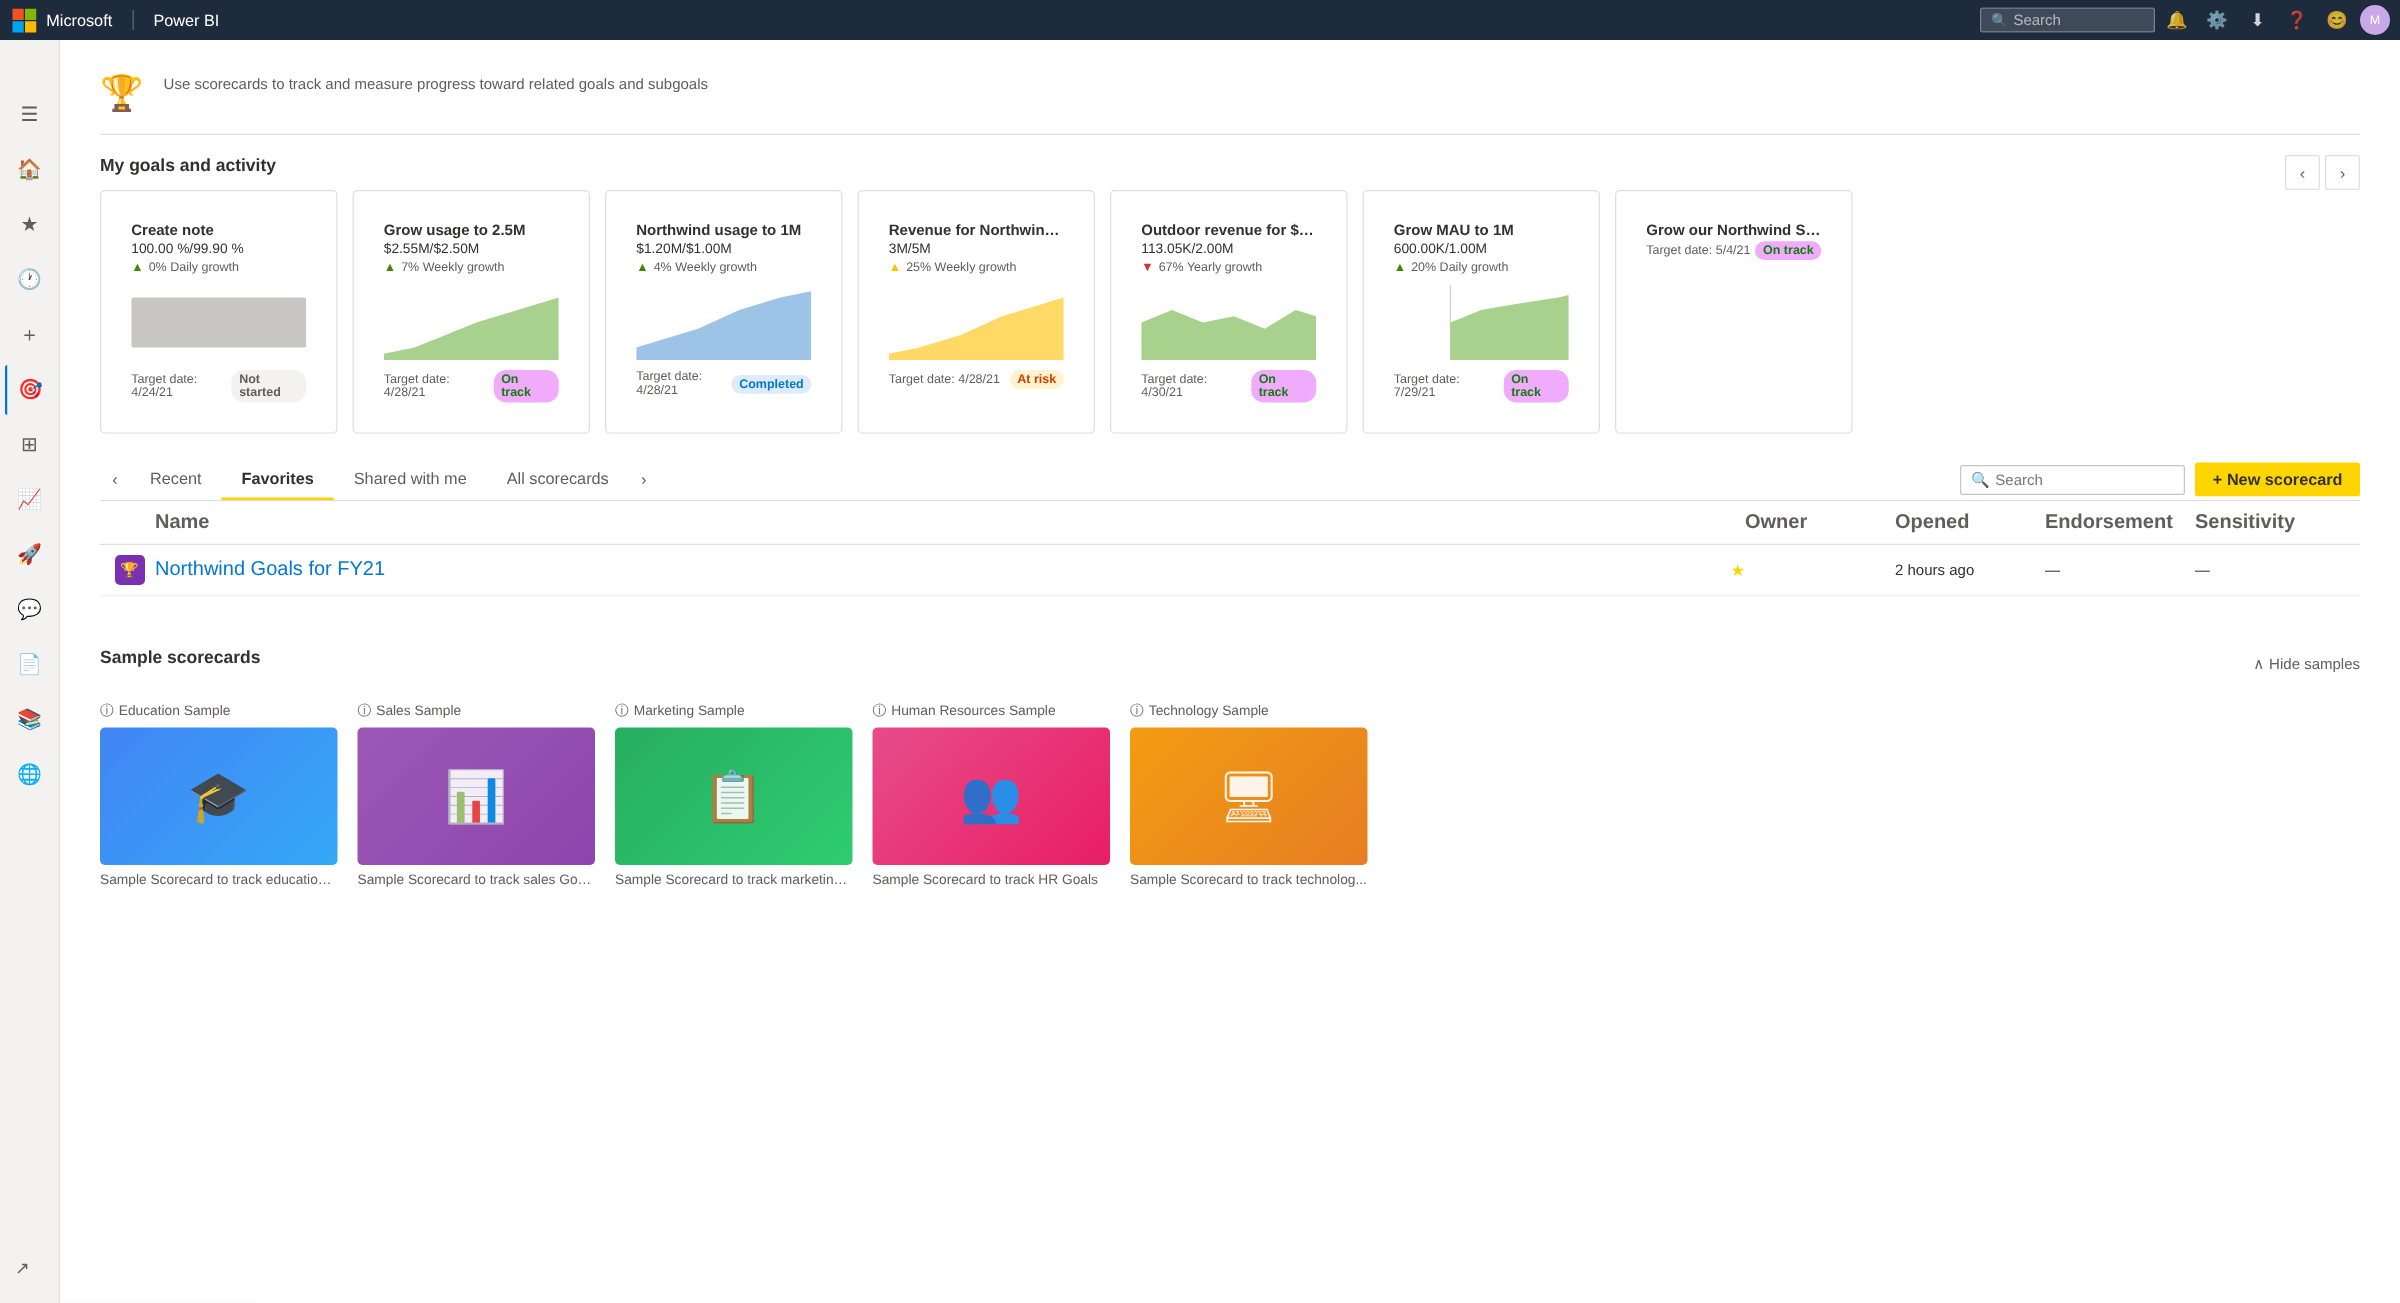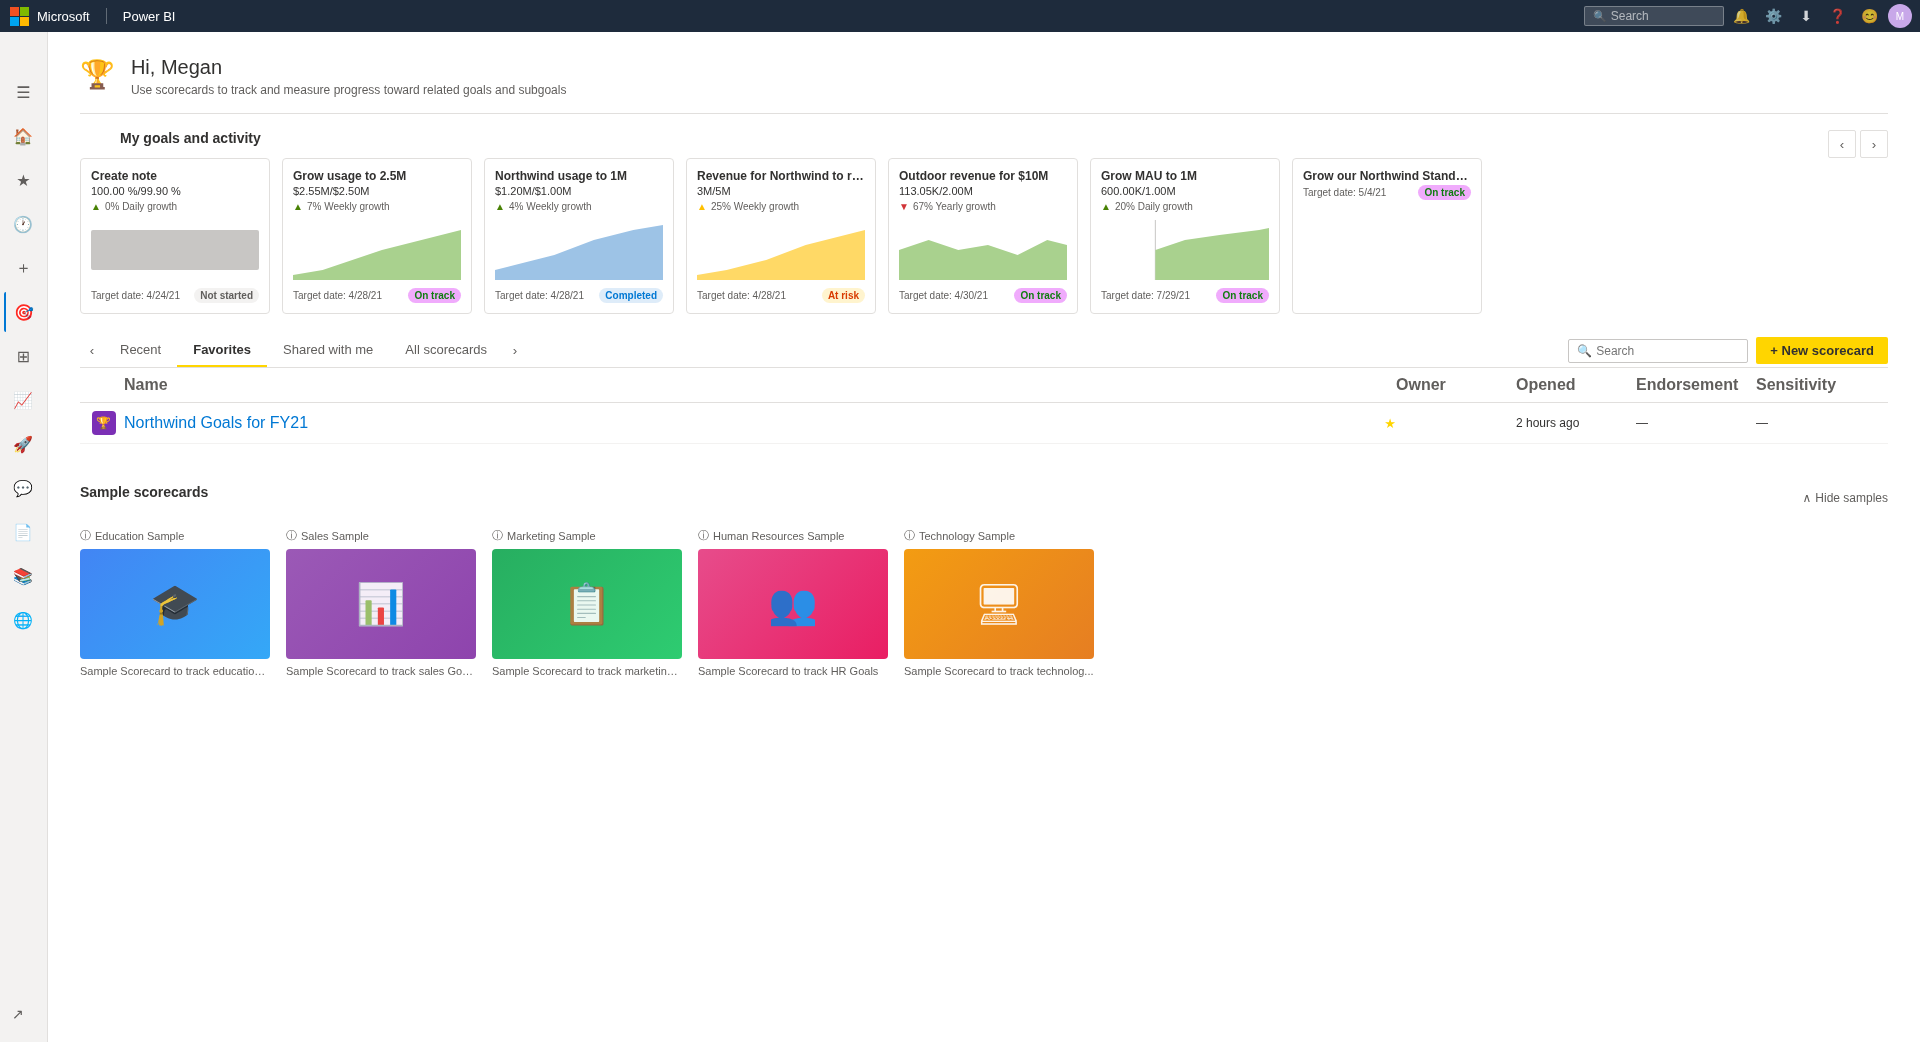--- a/index.html
+++ b/index.html
@@ -44,29 +44,29 @@
     
     .welcome-header { display: flex; align-items: flex-start; gap: 16px; margin-bottom: 8px; }
     .trophy-icon { font-size: 28px; margin-top: 2px; }
     .welcome-text h1 { font-size: 20px; font-weight: 400; color: #323130; }
     .welcome-text p { font-size: 12px; color: #605e5c; margin-top: 4px; }
 
     .divider { height: 1px; background: #e1dfdd; margin: 16px 0; }
 
     
     .section-title { font-size: 14px; font-weight: 600; color: #323130; margin-bottom: 12px; }
-    .goals-header { display: flex; align-items: flex-start; justify-content: space-between; margin-left: 40px; }
+    .goals-header { display: flex; align-items: flex-start; justify-content: space-between; }
     .nav-arrows { display: flex; gap: 4px; }
     .arrow-btn { width: 28px; height: 28px; border: 1px solid #e1dfdd; background: white; cursor: pointer; display: flex; align-items: center; justify-content: center; border-radius: 2px; color: #605e5c; }
 
     
     .goals-grid { display: flex; gap: 12px; overflow: hidden; }
     .goal-card {
       width: 190px; flex-shrink: 0; border: 1px solid #e1dfdd; background: white;
-      border-radius: 4px; padding: 10px; cursor: pointer;
+      border-radius: 4px; padding: 24px; cursor: pointer;
     }
     .goal-title { font-size: 12px; font-weight: 600; color: #323130; margin-bottom: 2px; white-space: nowrap; overflow: hidden; text-overflow: ellipsis; }
     .goal-value { font-size: 11px; color: #323130; margin-bottom: 4px; }
     .goal-trend { font-size: 10px; color: #605e5c; display: flex; align-items: center; gap: 4px; margin-bottom: 8px; }
     .trend-up { color: #498205; }
     .trend-down { color: #d13438; }
     .goal-chart { height: 60px; margin-bottom: 8px; }
     .goal-footer { display: flex; align-items: center; justify-content: space-between; font-size: 10px; color: #605e5c; }
     .status-badge { padding: 2px 6px; border-radius: 10px; font-size: 10px; font-weight: 600; }
     .status-not-started { background: #f3f2f1; color: #605e5c; }
@@ -175,21 +175,20 @@
     <div class="ext-link-icon">↗</div>
   </div>
 </div>
 
 <div class="main">
   <div class="main-content">
 
     <div class="welcome-header">
       <div class="trophy-icon">🏆</div>
       <div class="welcome-text">
-        <h1>Hi, Megan</h1>
         <p>Use scorecards to track and measure progress toward related goals and subgoals</p>
       </div>
     </div>
 
     <div class="divider"></div>
 
     <div>
       <div class="goals-header">
         <div class="section-title">My goals and activity</div>
         <div class="nav-arrows">

